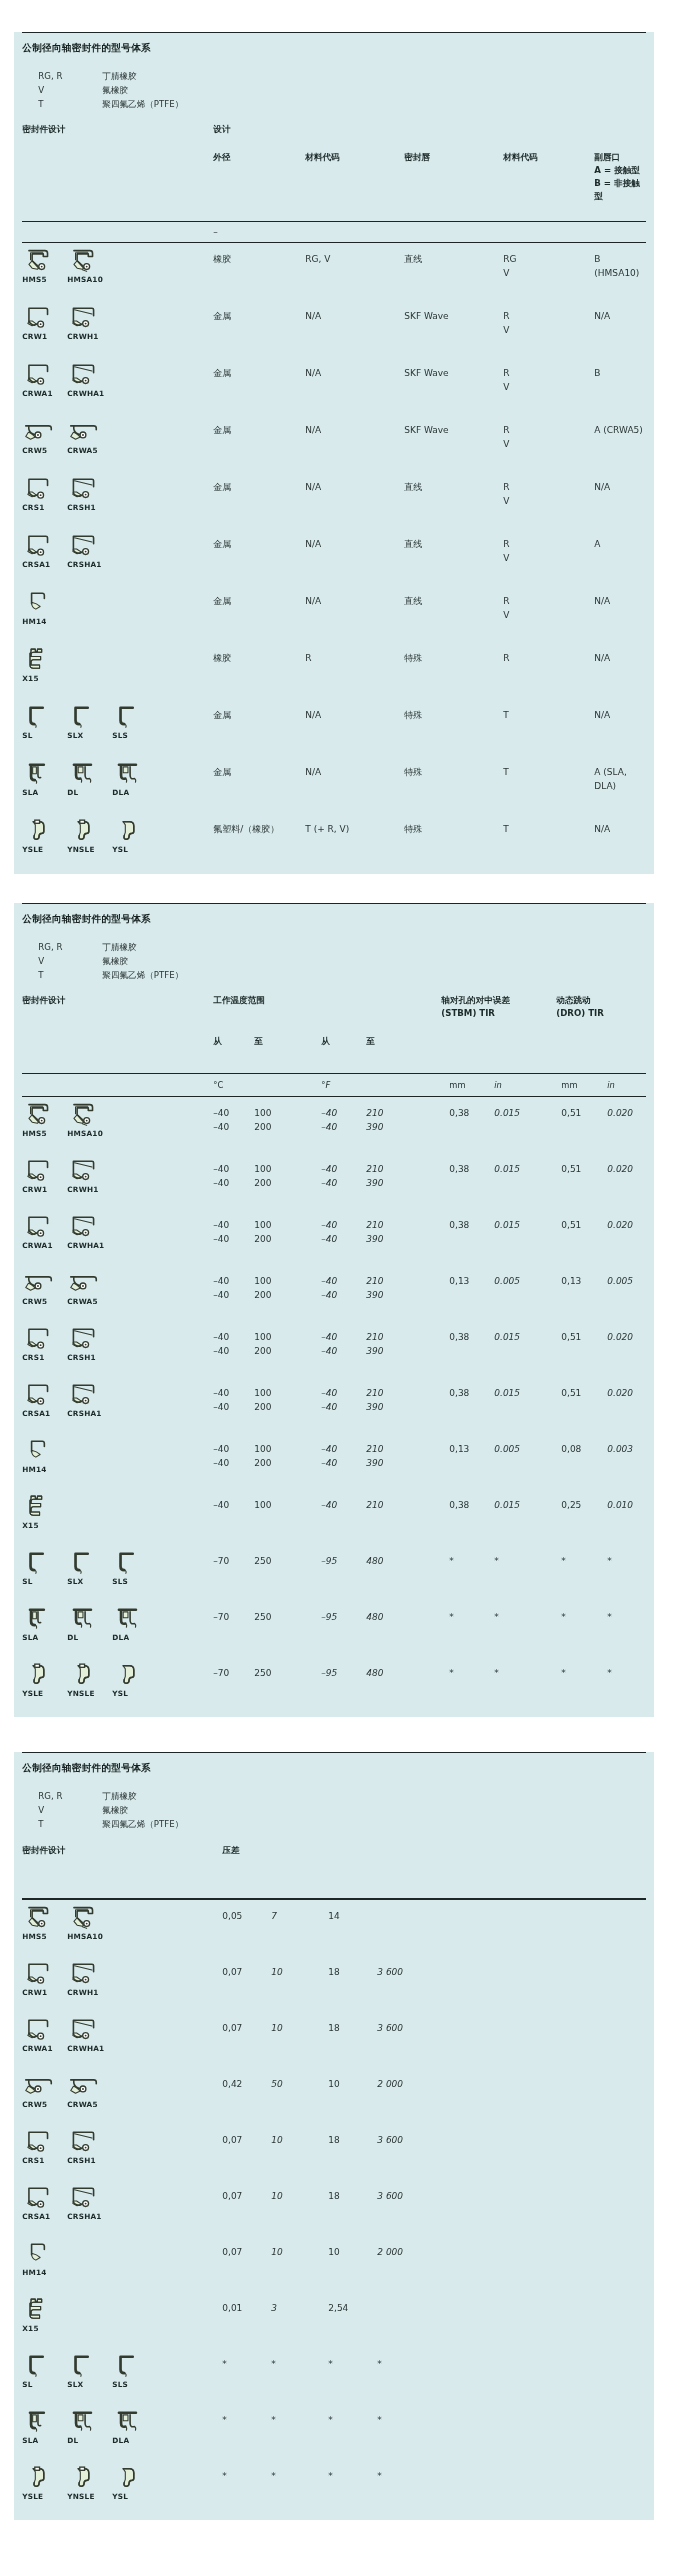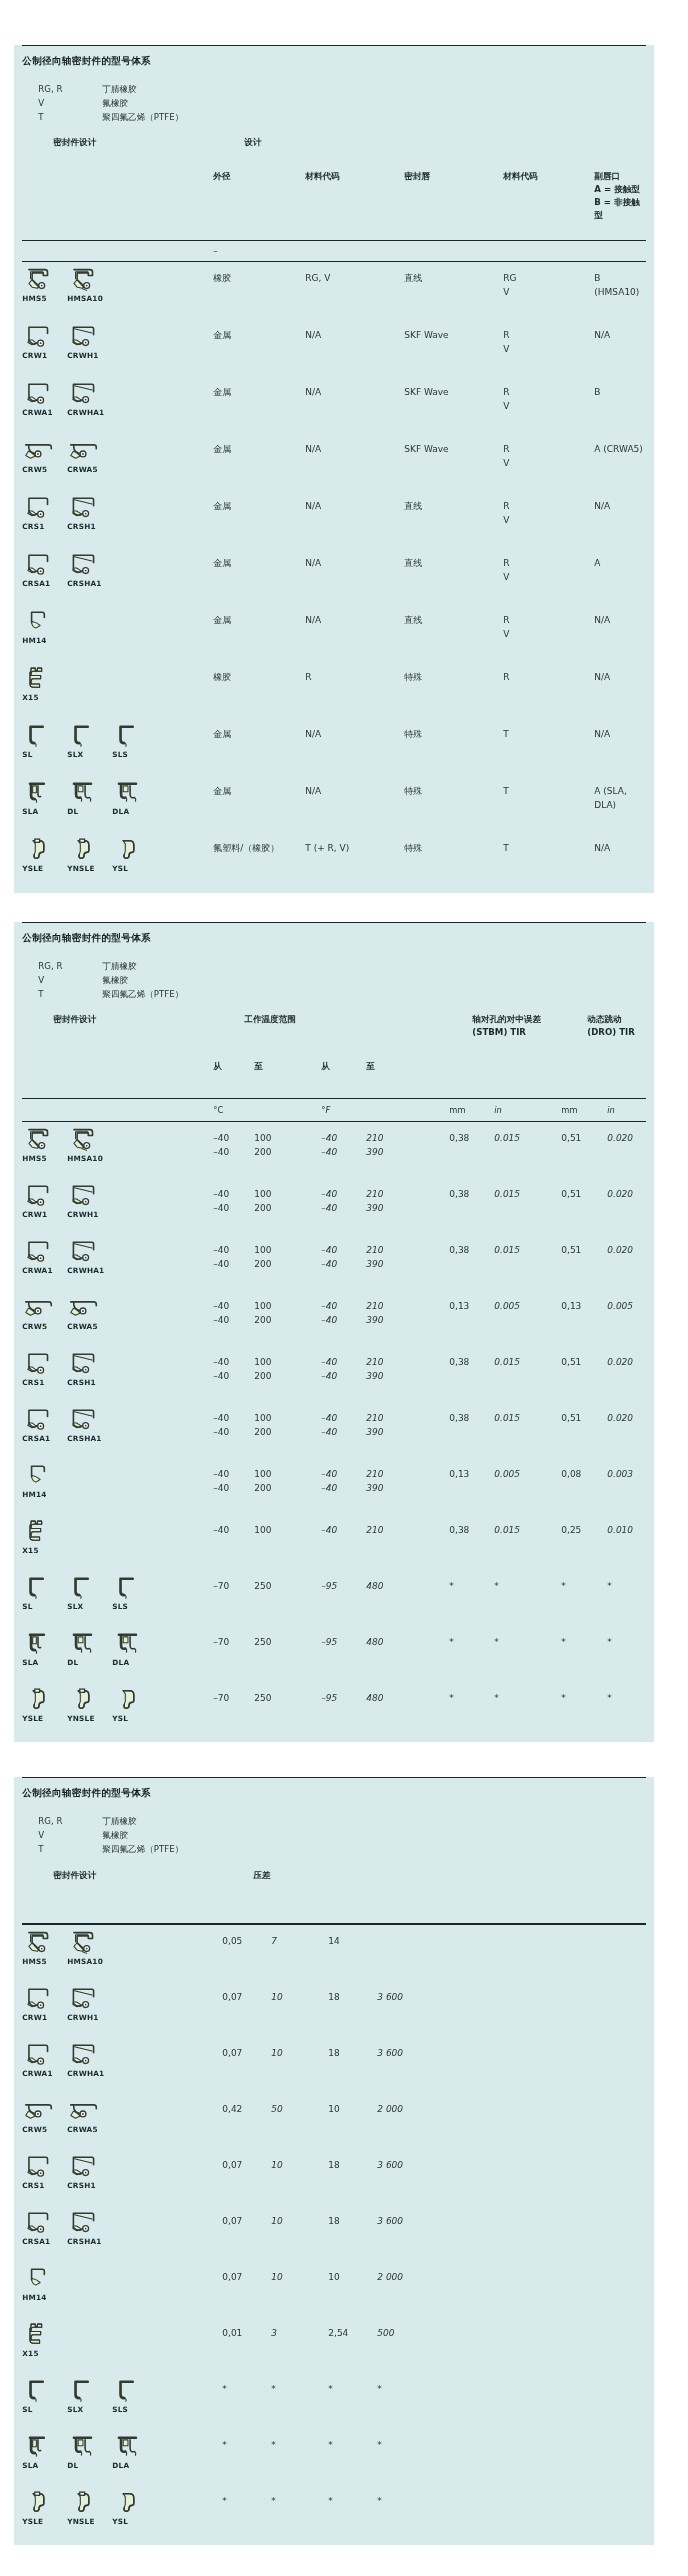--- a/index.html
+++ b/index.html
@@ -1,30 +1,30 @@
 <!DOCTYPE html>
 <html style="font-size:10.2px"><head>
 <meta charset="utf-8">
 <style>
   html,body{margin:0;padding:0;background:#ffffff;}
   body{width:689px;font-family:"DejaVu Sans","Liberation Sans",sans-serif;color:#2b3535;}
-  .page{width:668px;padding-top:28px;box-sizing:border-box;}
+  .page{width:668px;padding-top:15px;box-sizing:border-box;}
   .panel{margin:0 14px;background:#d8eaec;padding:0 8.3px 3.8px 8.3px;box-sizing:border-box;}
   .gap1{height:12px;} .gap2{height:18px;} .pagebottom{height:29px;}
   .toprule{margin-top:16.6px;border-top:1.9px solid #1c2626;height:0;}
   .rule{border-top:1.3px solid #1c2626;height:0;}
   .title{margin-top:9px;font-size:9.6px;font-weight:bold;color:#15201f;letter-spacing:0.3px;}
   .legend{margin-top:14px;margin-left:16px;}
   .legendrow{display:grid;grid-template-columns:64px 1fr;font-size:8.6px;line-height:14px;}
   .hdr{font-weight:bold;font-size:8.6px;color:#1d2a2a;white-space:pre-line;line-height:12.8px;}
-  .hdrrow1{display:grid;margin-top:12.8px;margin-left:31px;}
+  .hdrrow1{display:grid;margin-top:12.8px;}
   .hdr-t1{grid-template-columns:191px 1fr;}
   .hdr-t2{grid-template-columns:191px 228px 115px 1fr;}
   .hdr-t3{grid-template-columns:200px 107px 1fr;}
-  .subrow{display:grid;margin-top:21px;}
+  .subrow{display:grid;margin-top:15px;}
   .row-t1{grid-template-columns:191px 92px 99px 99px 91px 1fr;}
   .row-t2{grid-template-columns:191px 41px 67px 45px 83px 45px 67px 46px 1fr;}
   .row-t3{grid-template-columns:200px 49px 57px 49px 1fr;}
   .p1 .rule1{margin-top:18.5px;} .p2 .rule1{margin-top:25.5px;} .p3 .rule1{margin-top:42px;}
   .midrow{display:grid;align-items:center;}
   .p1 .midrow{height:20.4px;} .p2 .midrow,.p3 .midrow{height:22px;}
   .unit{font-size:8.3px;color:#243030;}
   .it{font-style:italic;}
   .rows{margin-top:0;}
   .trow{display:grid;}
@@ -920,21 +920,20 @@
             <div class="fig">
               <svg viewBox="0 0 56 48" class="seal-icon">
                 <use href="#g-x15"></use>
               </svg>
               <div class="seal-label">X15</div>
             </div>
           </div>
           <div class="cell">0,01</div>
           <div class="cell it">3</div>
           <div class="cell">2,54</div>
-          <div class="cell it">500</div>
         </div>
         <div class="trow row-t3">
           <div class="icons">
             <div class="fig">
               <svg viewBox="0 0 56 48" class="seal-icon">
                 <use href="#g-sl"></use>
               </svg>
               <div class="seal-label">SL</div>
             </div>
             <div class="fig">

